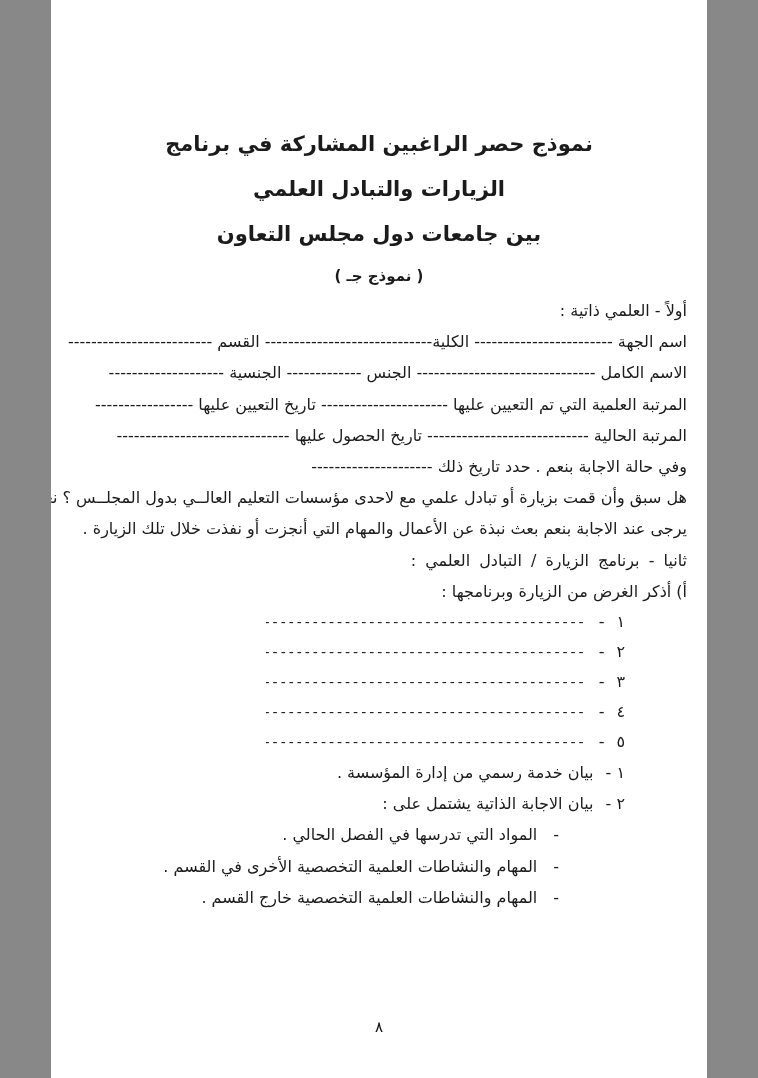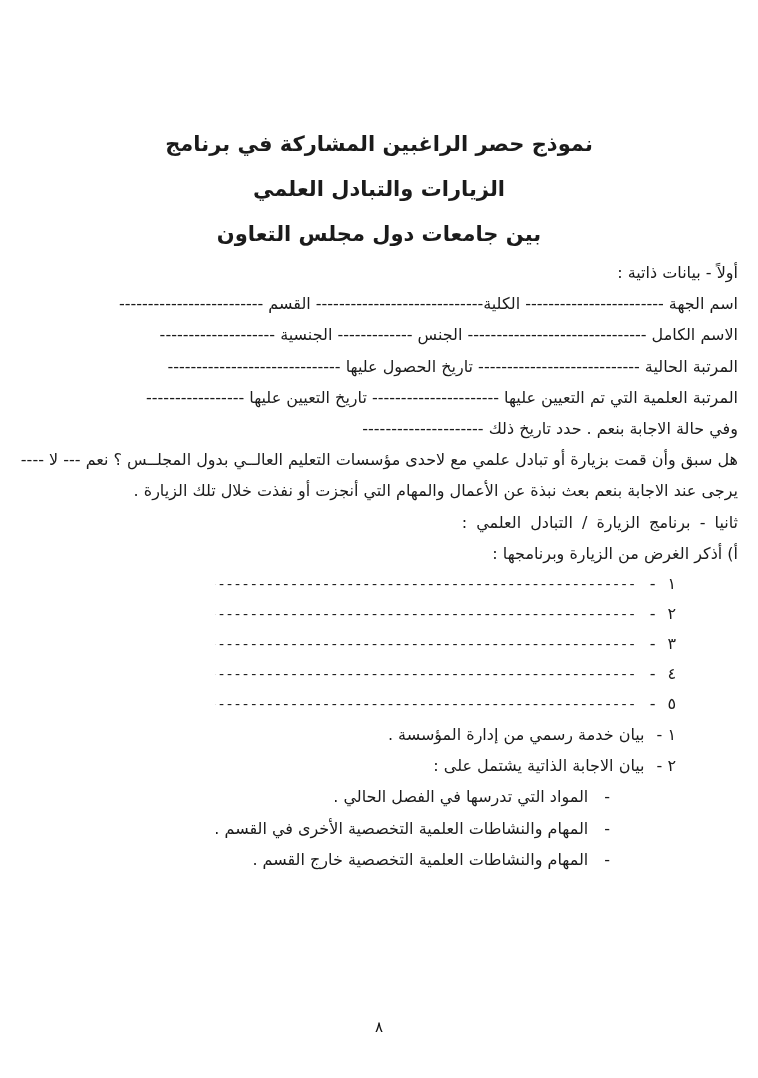--- a/index.html
+++ b/index.html
@@ -1,18 +1,18 @@
 <!DOCTYPE html>
 <html lang="ar" dir="rtl"><head>
 <meta charset="utf-8">
 <style>
   html,body { margin:0; padding:0; background:#888; }
   .page {
     position:relative;
-    width:758px; height:1078px;
+    width:656px; height:1078px;
     margin:0 auto;
     background:#ffffff;
     overflow:hidden;
     direction:rtl;
     font-family:"DejaVu Sans", sans-serif;
     color:#1b1b1b;
   }
   .content { padding:0 20px; }
 
   
@@ -47,27 +47,28 @@
 </head>
 <body>
 
 <div class="page">
   <div class="content">
 
     <div class="title-block">
       <div class="title-line">نموذج حصر الراغبين المشاركة في برنامج</div>
       <div class="title-line">الزيارات والتبادل العلمي</div>
       <div class="title-line">بين جامعات دول مجلس التعاون</div>
+      <div class="title-note">( نموذج جـ )</div>
     </div>
 
-    <div class="bline">أولاً - بيانات ذاتية :</div>
+    <div class="bline">أولاً - العلمي ذاتية :</div>
     <div class="bline">اسم الجهة ------------------------ الكلية----------------------------- القسم -------------------------</div>
     <div class="bline">الاسم الكامل ------------------------------- الجنس ------------- الجنسية --------------------</div>
+    <div class="bline">المرتبة العلمية التي تم التعيين عليها ---------------------- تاريخ التعيين عليها -----------------</div>
     <div class="bline">المرتبة الحالية ---------------------------- تاريخ الحصول عليها ------------------------------</div>
-    <div class="bline">المرتبة العلمية التي تم التعيين عليها ---------------------- تاريخ التعيين عليها -----------------</div>
     <div class="bline">وفي حالة الاجابة بنعم . حدد تاريخ ذلك ---------------------</div>
     <div class="bline">هل سبق وأن قمت بزيارة أو تبادل علمي مع لاحدى مؤسسات التعليم العالــي بدول المجلــس ؟ نعم --- لا ----</div>
     <div class="bline">يرجى عند الاجابة بنعم بعث نبذة عن الأعمال والمهام التي أنجزت أو نفذت خلال تلك الزيارة .</div>
 
     <div class="bline bold-heading">ثانيا - برنامج الزيارة / التبادل العلمي :</div>
     <div class="bline" style="">أ) أذكر الغرض من الزيارة وبرنامجها :</div>
 
     <div class="numline">
       <span>١</span>
       <span>-</span>

